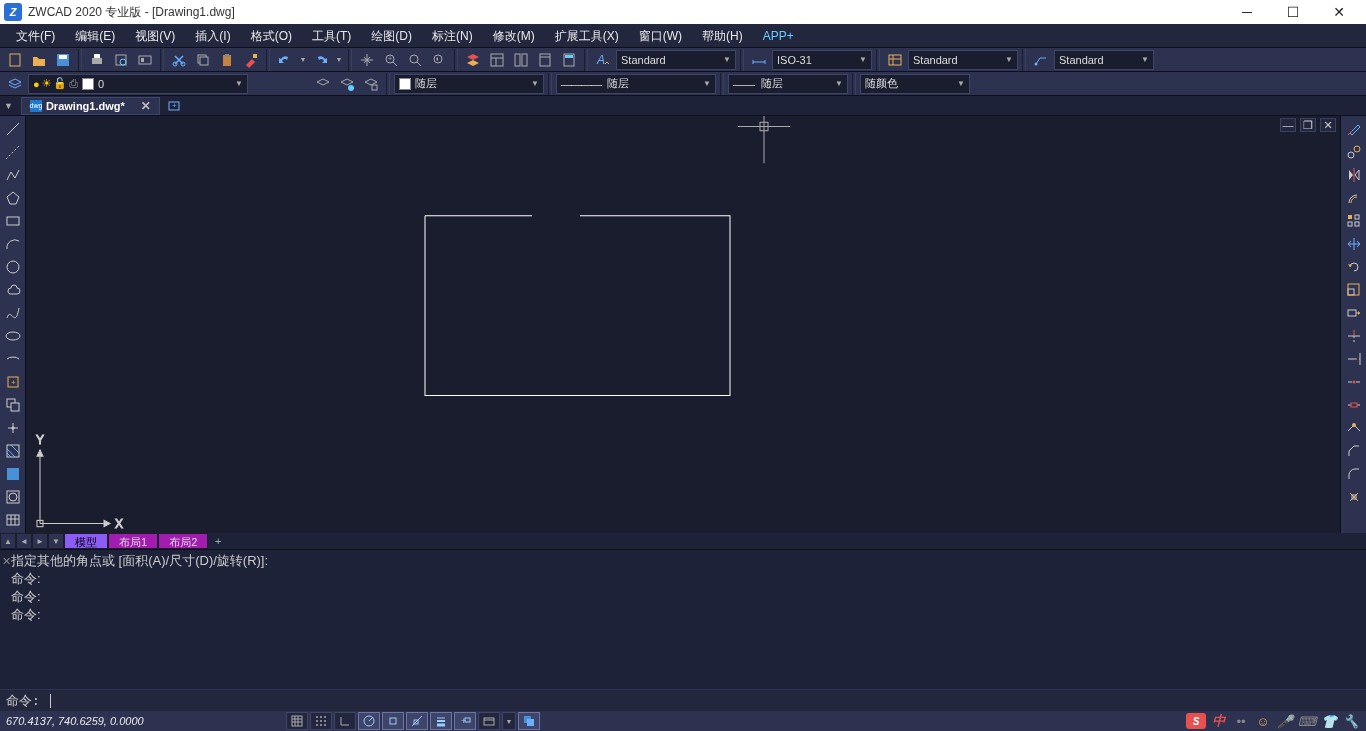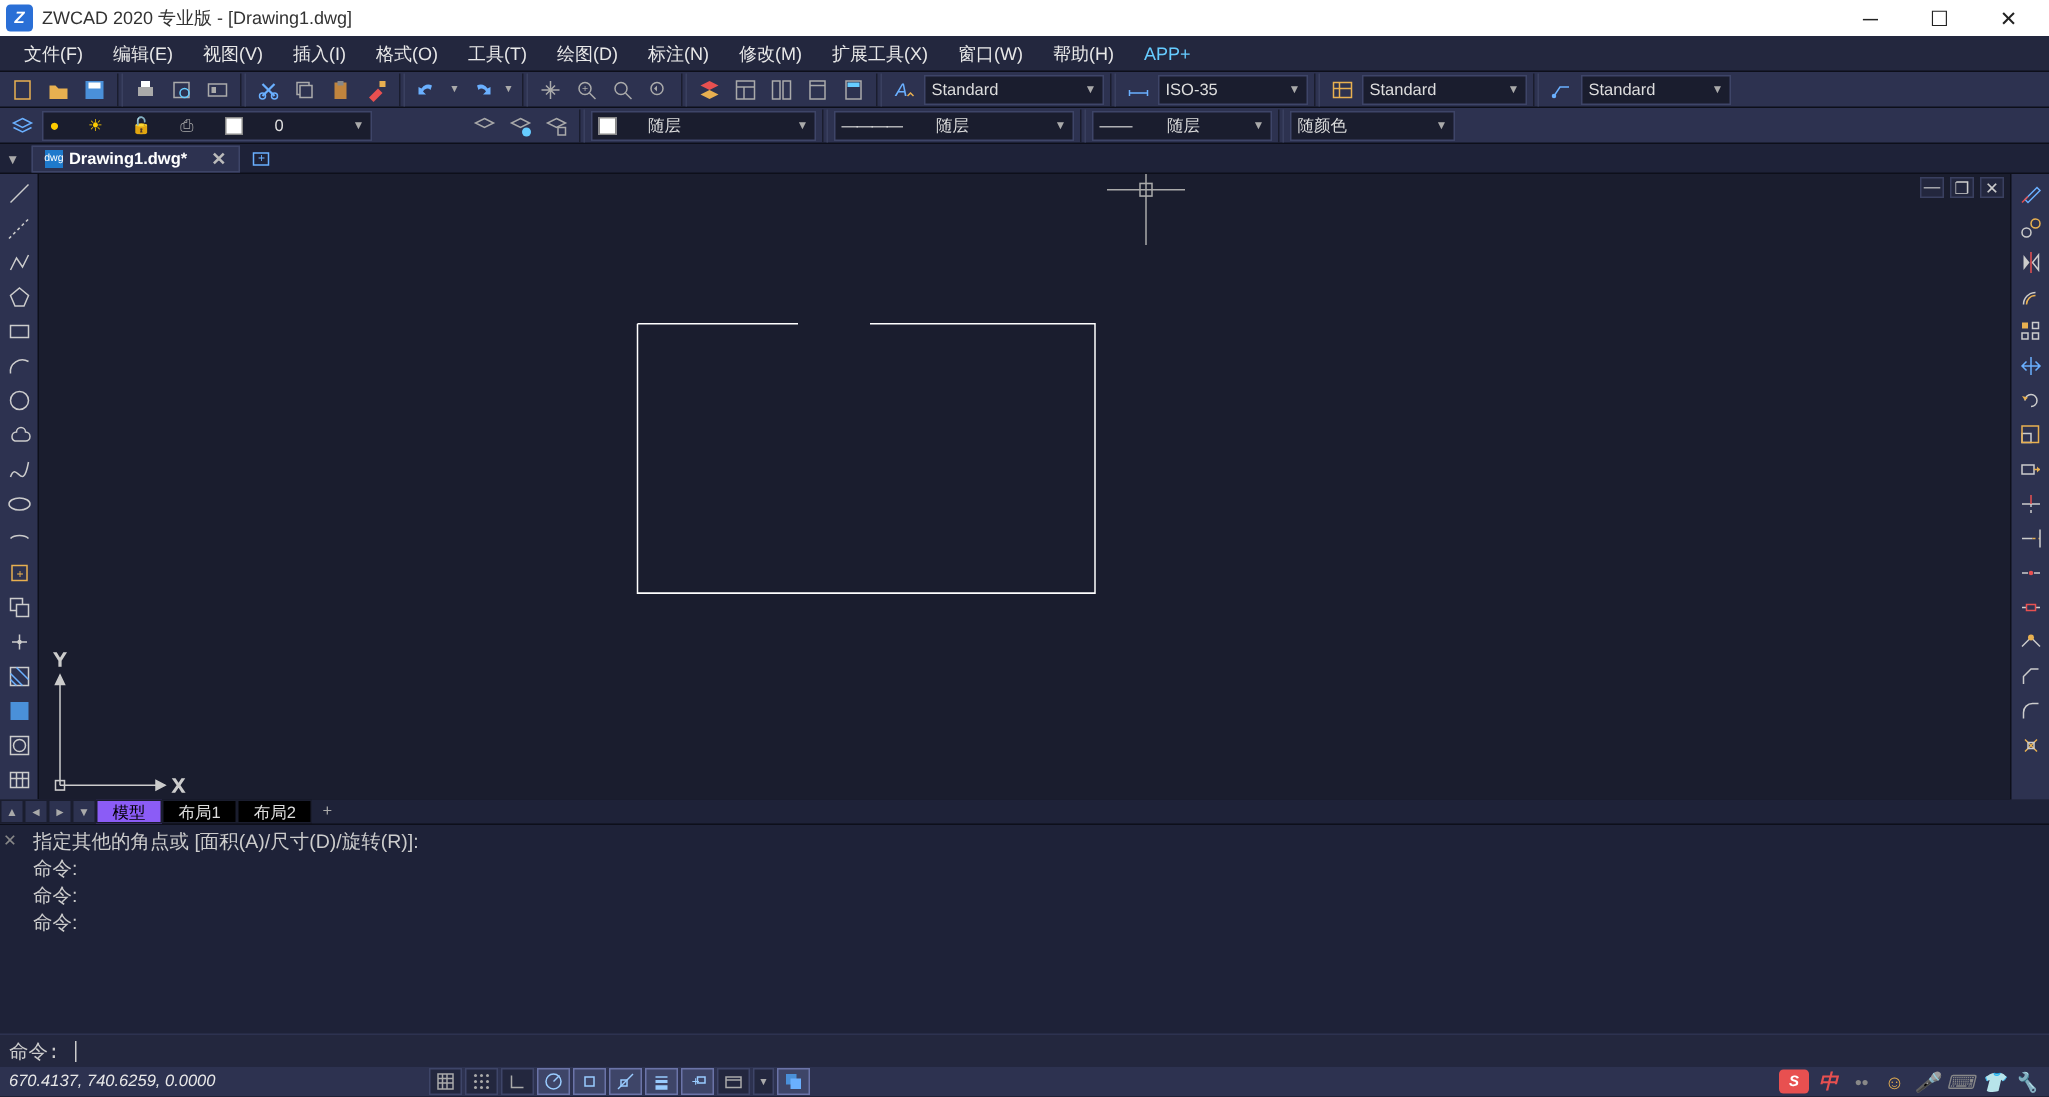--- a/index.html
+++ b/index.html
@@ -14,21 +14,21 @@
 
 .menubar { height: 24px; background: #23273e; display: flex; align-items: center; padding: 0 6px; border-bottom:1px solid #0d0f1a;}
 .menubar .menu-item { padding: 0 10px; height: 24px; line-height: 24px; color:#e8e8e8; font-size:12px;}
 .menubar .appplus { color:#66ccff;}
 
 
 .toolbar-row { height: 24px; background: #2d3250; display: flex; align-items: center; border-bottom:1px solid #0d0f1a; padding:0 4px; gap:2px;}
 .tool-btn { width:22px; height:22px; display:flex; align-items:center;justify-content:center; border:1px solid transparent; }
 .tool-sep { width:4px; height:22px; border-left:1px solid #1a1d2e; border-right:1px solid #3a4060; margin:0 2px;}
 
-.dd { height:20px; background:#1a1d2e; border:1px solid #3e4568; display:flex; align-items:center; padding:0 4px; color:#ddd; font-size:11px; position:relative;gap:17px;}
+.dd { height:20px; background:#1a1d2e; border:1px solid #3e4568; display:flex; align-items:center; padding:0 4px; color:#ddd; font-size:11px; position:relative;}
 .dd .arrow { margin-left:auto; font-size:8px; color:#aaa;}
 .dd .swatch { width:12px;height:12px; border:1px solid #888; margin-right:4px;}
 
 
 .doctab-row { height: 20px; background: #1e2238; display:flex;align-items:center; border-bottom:1px solid #0d0f1a;}
 .doctab { height:18px; background:#2d3250; display:flex;align-items:center;padding:0 8px;gap:4px;color:#fff;font-family:"Courier New",monospace;font-size:11px;font-weight:bold; border:1px solid #3e4568; margin-left:4px;}
 .doctab .doc-icon { width:12px;height:12px;background:#1e7acc; display:flex;align-items:center;justify-content:center;font-size:7px;color:#fff;font-family:Arial;font-weight:normal;}
 .doctab .close { margin-left:12px;color:#bbb;font-size:12px;}
 .tab-add { width:20px;height:18px;display:flex;align-items:center;justify-content:center;color:#aaa;margin-left:4px;}
 
@@ -40,29 +40,29 @@
 
 .canvas-wrap { flex:1; position:relative; background:#1a1d2e; }
 .canvas { width:100%; height:100%; }
 .doc-win-controls { position:absolute; top:2px; right:4px; display:flex; gap:4px;}
 .doc-win-controls div { width:16px;height:14px;display:flex;align-items:center;justify-content:center;color:#ccc;font-size:11px;border:1px solid #3a4060;background:#23273e;}
 
 
 .layout-tabs { height:16px; background:#1e2238; display:flex;align-items:center;font-size:11px;}
 .nav-btn-group { display:flex;}
 .nav-btn { width:16px;height:16px;display:flex;align-items:center;justify-content:center;color:#aaa;background:#2d3250;border:1px solid #1a1d2e;font-size:8px;}
-.layout-tab { padding:0 10px;height:16px;line-height:16px;border:1px solid #1a1d2e;background:#000000;color:#ddd;}
+.layout-tab { padding:0 10px;height:16px;line-height:16px;border:1px solid #1a1d2e;background:#a21caf;color:#ddd;}
 .layout-tab.active { background:#8b5cf6;color:#000;}
 .layout-add { width:20px;text-align:center;color:#aaa;}
 
 
 .cmd-window { height:162px; background:#1e2238; display:flex;flex-direction:column; border-top:1px solid #0d0f1a;}
 .cmd-history { flex:1; overflow:hidden; padding:2px 6px; color:#ccc;font-family:"SimSun","Courier New",monospace;font-size:13px;line-height:18px; position:relative;}
 .cmd-history .close-btn { position:absolute; left:2px; top:2px; color:#888;font-size:11px;}
-.cmd-history-lines { margin-left:16px;}
+.cmd-history-lines { margin-left:5px;}
 .cmd-input-row { height:22px; display:flex;align-items:center; padding:0 6px; border-top:1px solid #2d3250; background:#23273e;}
 .cmd-prompt { color:#ccc;font-family:"SimSun","Courier New",monospace;font-size:13px;white-space:pre; }
 .cmd-input { flex:1; background:transparent;border:none;outline:none;color:#fff;font-family:"Courier New",monospace;font-size:13px; border-left:1px solid #ccc; height:14px; margin-left:2px;}
 
 
 .statusbar { height:20px; background:#2d3250; display:flex; align-items:center; font-size:11px; color:#e8e8e8; padding:0 6px;font-style:italic;}
 .statusbar .coords { min-width:260px;}
 .status-toggles { display:flex; gap:2px; margin-left:20px;}
 .status-btn { width:22px;height:18px;border:1px solid #3e4568;display:flex;align-items:center;justify-content:center;background:#23273e;}
 .status-btn.active { background:#3e4568; border-color:#6b74a8;}
@@ -249,21 +249,21 @@
     </div>
   <div class="tool-sep"></div>
   <div class="tool-btn">
       <svg width="16" height="16">
         <line x1="2" y1="10" x2="14" y2="10" stroke="#6ab0ff"></line>
         <line x1="2" y1="8" x2="2" y2="12" stroke="#6ab0ff"></line>
         <line x1="14" y1="8" x2="14" y2="12" stroke="#6ab0ff"></line>
       </svg>
     </div>
   <div class="dd" style="width:100px">
-      <span>ISO-35</span>
+      <span>ISO-31</span>
       <span class="arrow">▼</span>
     </div>
   <div class="tool-sep"></div>
   <div class="tool-btn">
       <svg width="16" height="16">
         <rect x="2" y="3" width="12" height="10" fill="none" stroke="#e8b050"></rect>
         <line x1="2" y1="7" x2="14" y2="7" stroke="#e8b050"></line>
         <line x1="6" y1="3" x2="6" y2="13" stroke="#e8b050"></line>
       </svg>
     </div>

